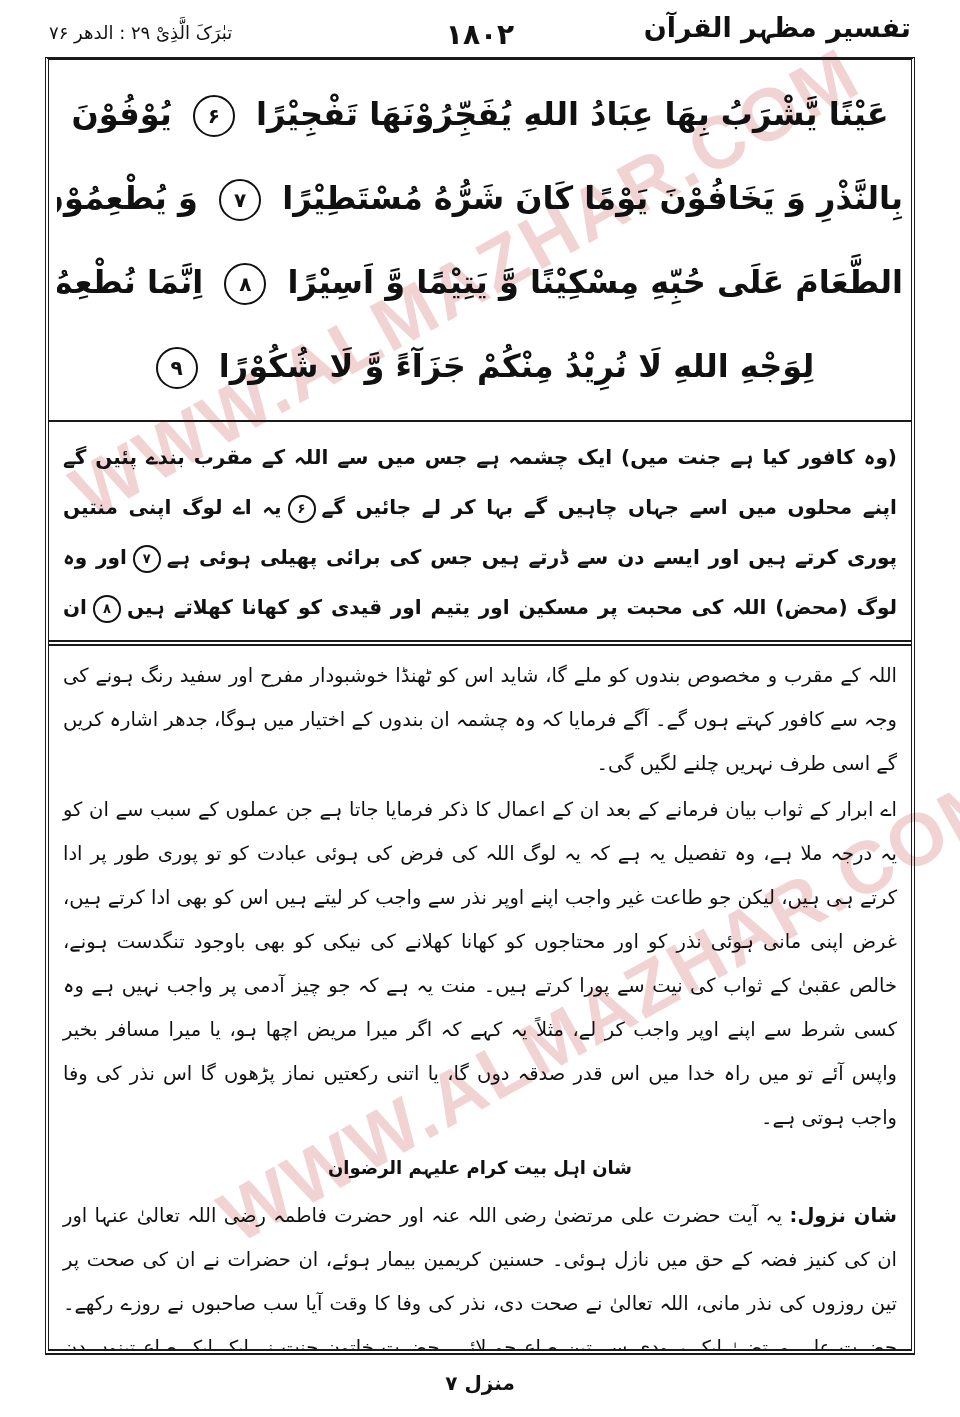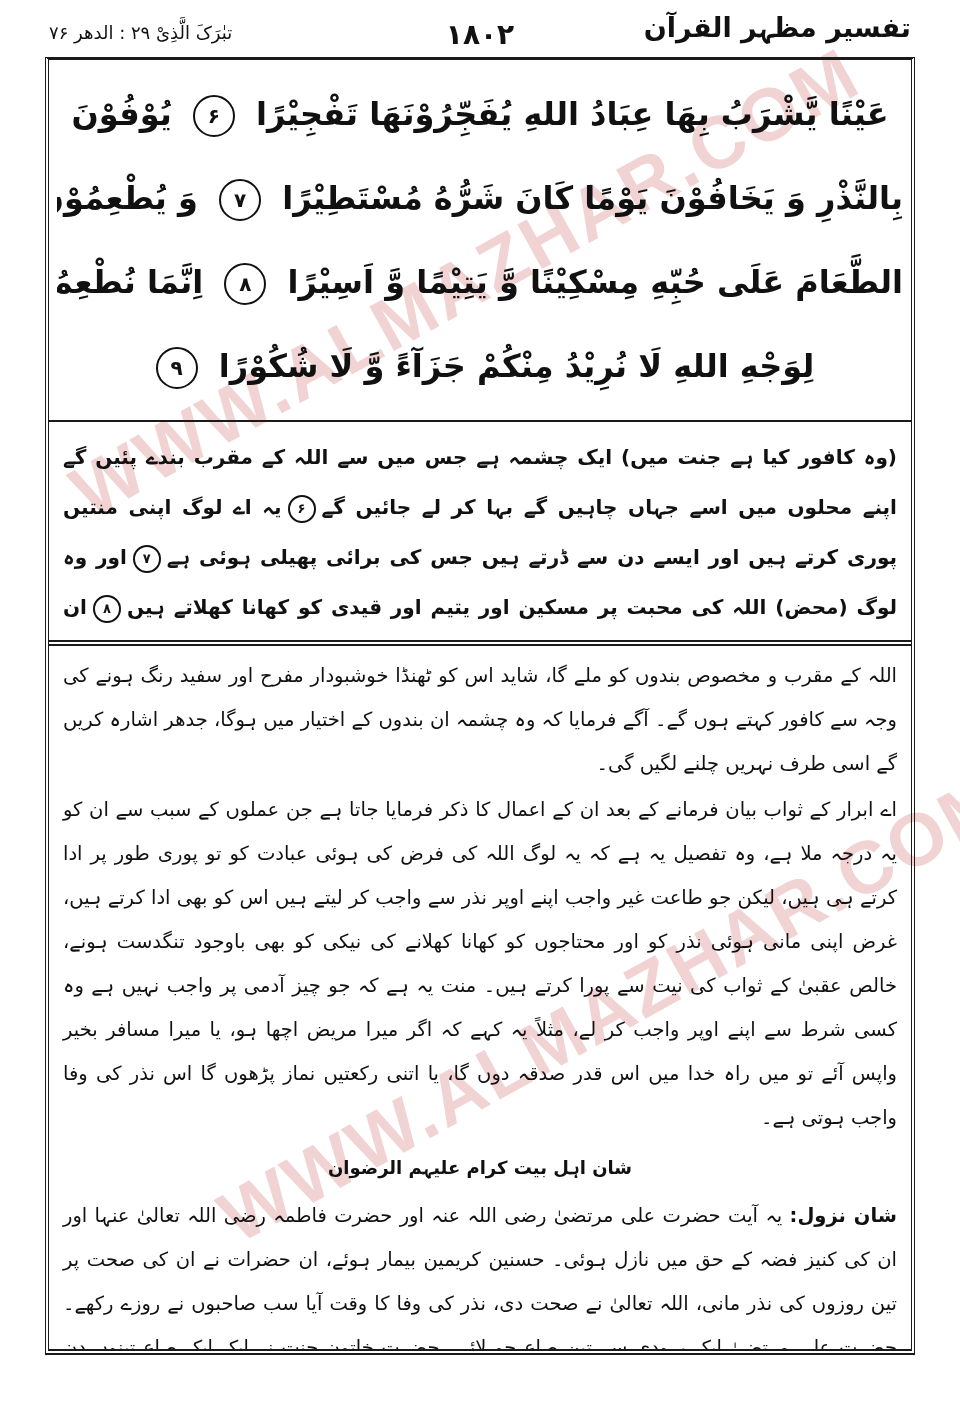--- a/index.html
+++ b/index.html
@@ -173,14 +173,15 @@
 
     <section class="commentary">
       <p>اللہ کے مقرب و مخصوص بندوں کو ملے گا، شاید اس کو ٹھنڈا خوشبودار مفرح اور سفید رنگ ہونے کی وجہ سے کافور کہتے ہوں گے۔ آگے فرمایا کہ وہ چشمہ ان بندوں کے اختیار میں ہوگا، جدھر اشارہ کریں گے اسی طرف نہریں چلنے لگیں گی۔</p>
       <p>اے ابرار کے ثواب بیان فرمانے کے بعد ان کے اعمال کا ذکر فرمایا جاتا ہے جن عملوں کے سبب سے ان کو یہ درجہ ملا ہے، وہ تفصیل یہ ہے کہ یہ لوگ اللہ کی فرض کی ہوئی عبادت کو تو پوری طور پر ادا کرتے ہی ہیں، لیکن جو طاعت غیر واجب اپنے اوپر نذر سے واجب کر لیتے ہیں اس کو بھی ادا کرتے ہیں، غرض اپنی مانی ہوئی نذر کو اور محتاجوں کو کھانا کھلانے کی نیکی کو بھی باوجود تنگدست ہونے، خالص عقبیٰ کے ثواب کی نیت سے پورا کرتے ہیں۔ منت یہ ہے کہ جو چیز آدمی پر واجب نہیں ہے وہ کسی شرط سے اپنے اوپر واجب کر لے، مثلاً یہ کہے کہ اگر میرا مریض اچھا ہو، یا میرا مسافر بخیر واپس آئے تو میں راہ خدا میں اس قدر صدقہ دوں گا، یا اتنی رکعتیں نماز پڑھوں گا اس نذر کی وفا واجب ہوتی ہے۔</p>
       <h2 class="c-heading">شان اہل بیت کرام علیہم الرضوان</h2>
       <p><span class="bold">شان نزول:</span> <span>یہ آیت حضرت علی مرتضیٰ رضی اللہ عنہ اور حضرت فاطمہ رضی اللہ تعالیٰ عنہا اور ان کی کنیز فضہ کے حق میں نازل ہوئی۔ حسنین کریمین بیمار ہوئے، ان حضرات نے ان کی صحت پر تین روزوں کی نذر مانی، اللہ تعالیٰ نے صحت دی، نذر کی وفا کا وقت آیا سب صاحبوں نے روزے رکھے۔ حضرت علی مرتضیٰ ایک یہودی سے تین صاع جو لائے۔ حضرت خاتون جنت نے ایک ایک صاع تینوں دن پکایا، لیکن جب افطار کا وقت آیا اور روٹیاں سامنے رکھیں تو ایک روز مسکین، ایک روز یتیم، ایک روز قیدی آیا اور تینوں روز یہ سب روٹیاں ان لوگوں کو دے دی گئیں۔ اور صرف پانی سے افطار کر کے اگلا روزہ رکھ لیا گیا۔ اس پر یہ آیت نازل ہوئی۔</span></p>
     </section>
 
   </div>
 
+  <div class="manzil">منزل ۷</div>
 
 </div>
 
 </body></html>

